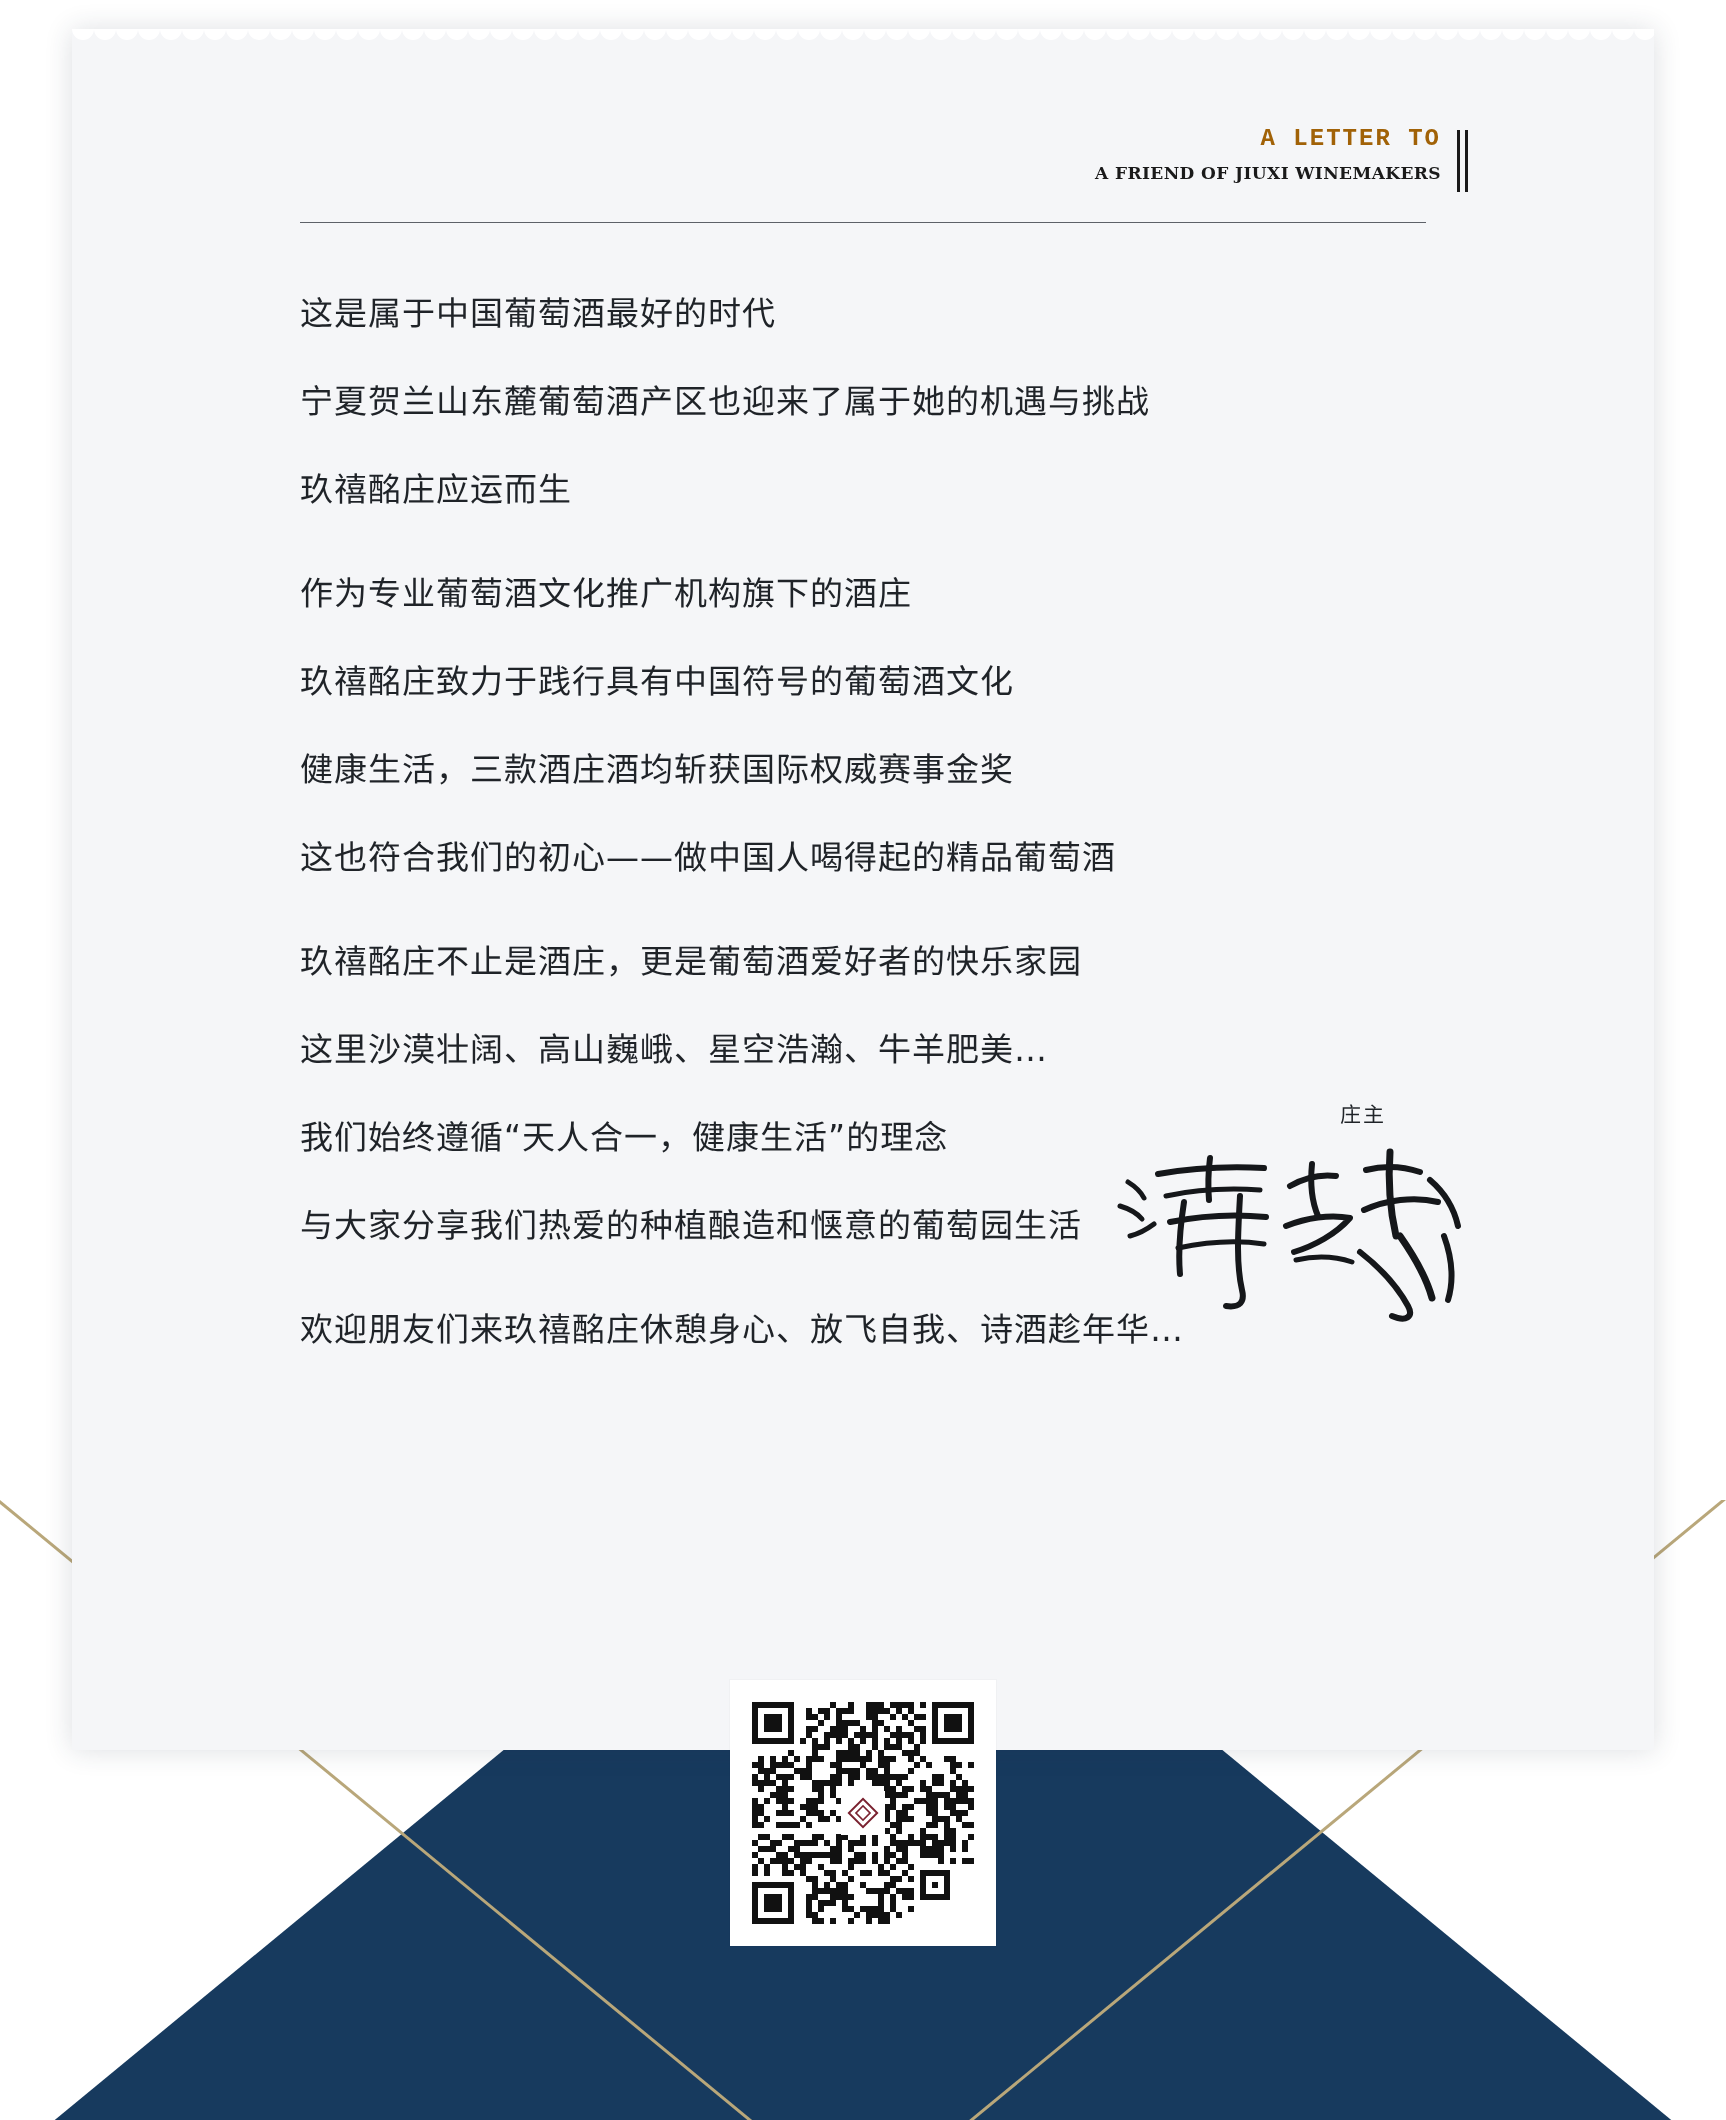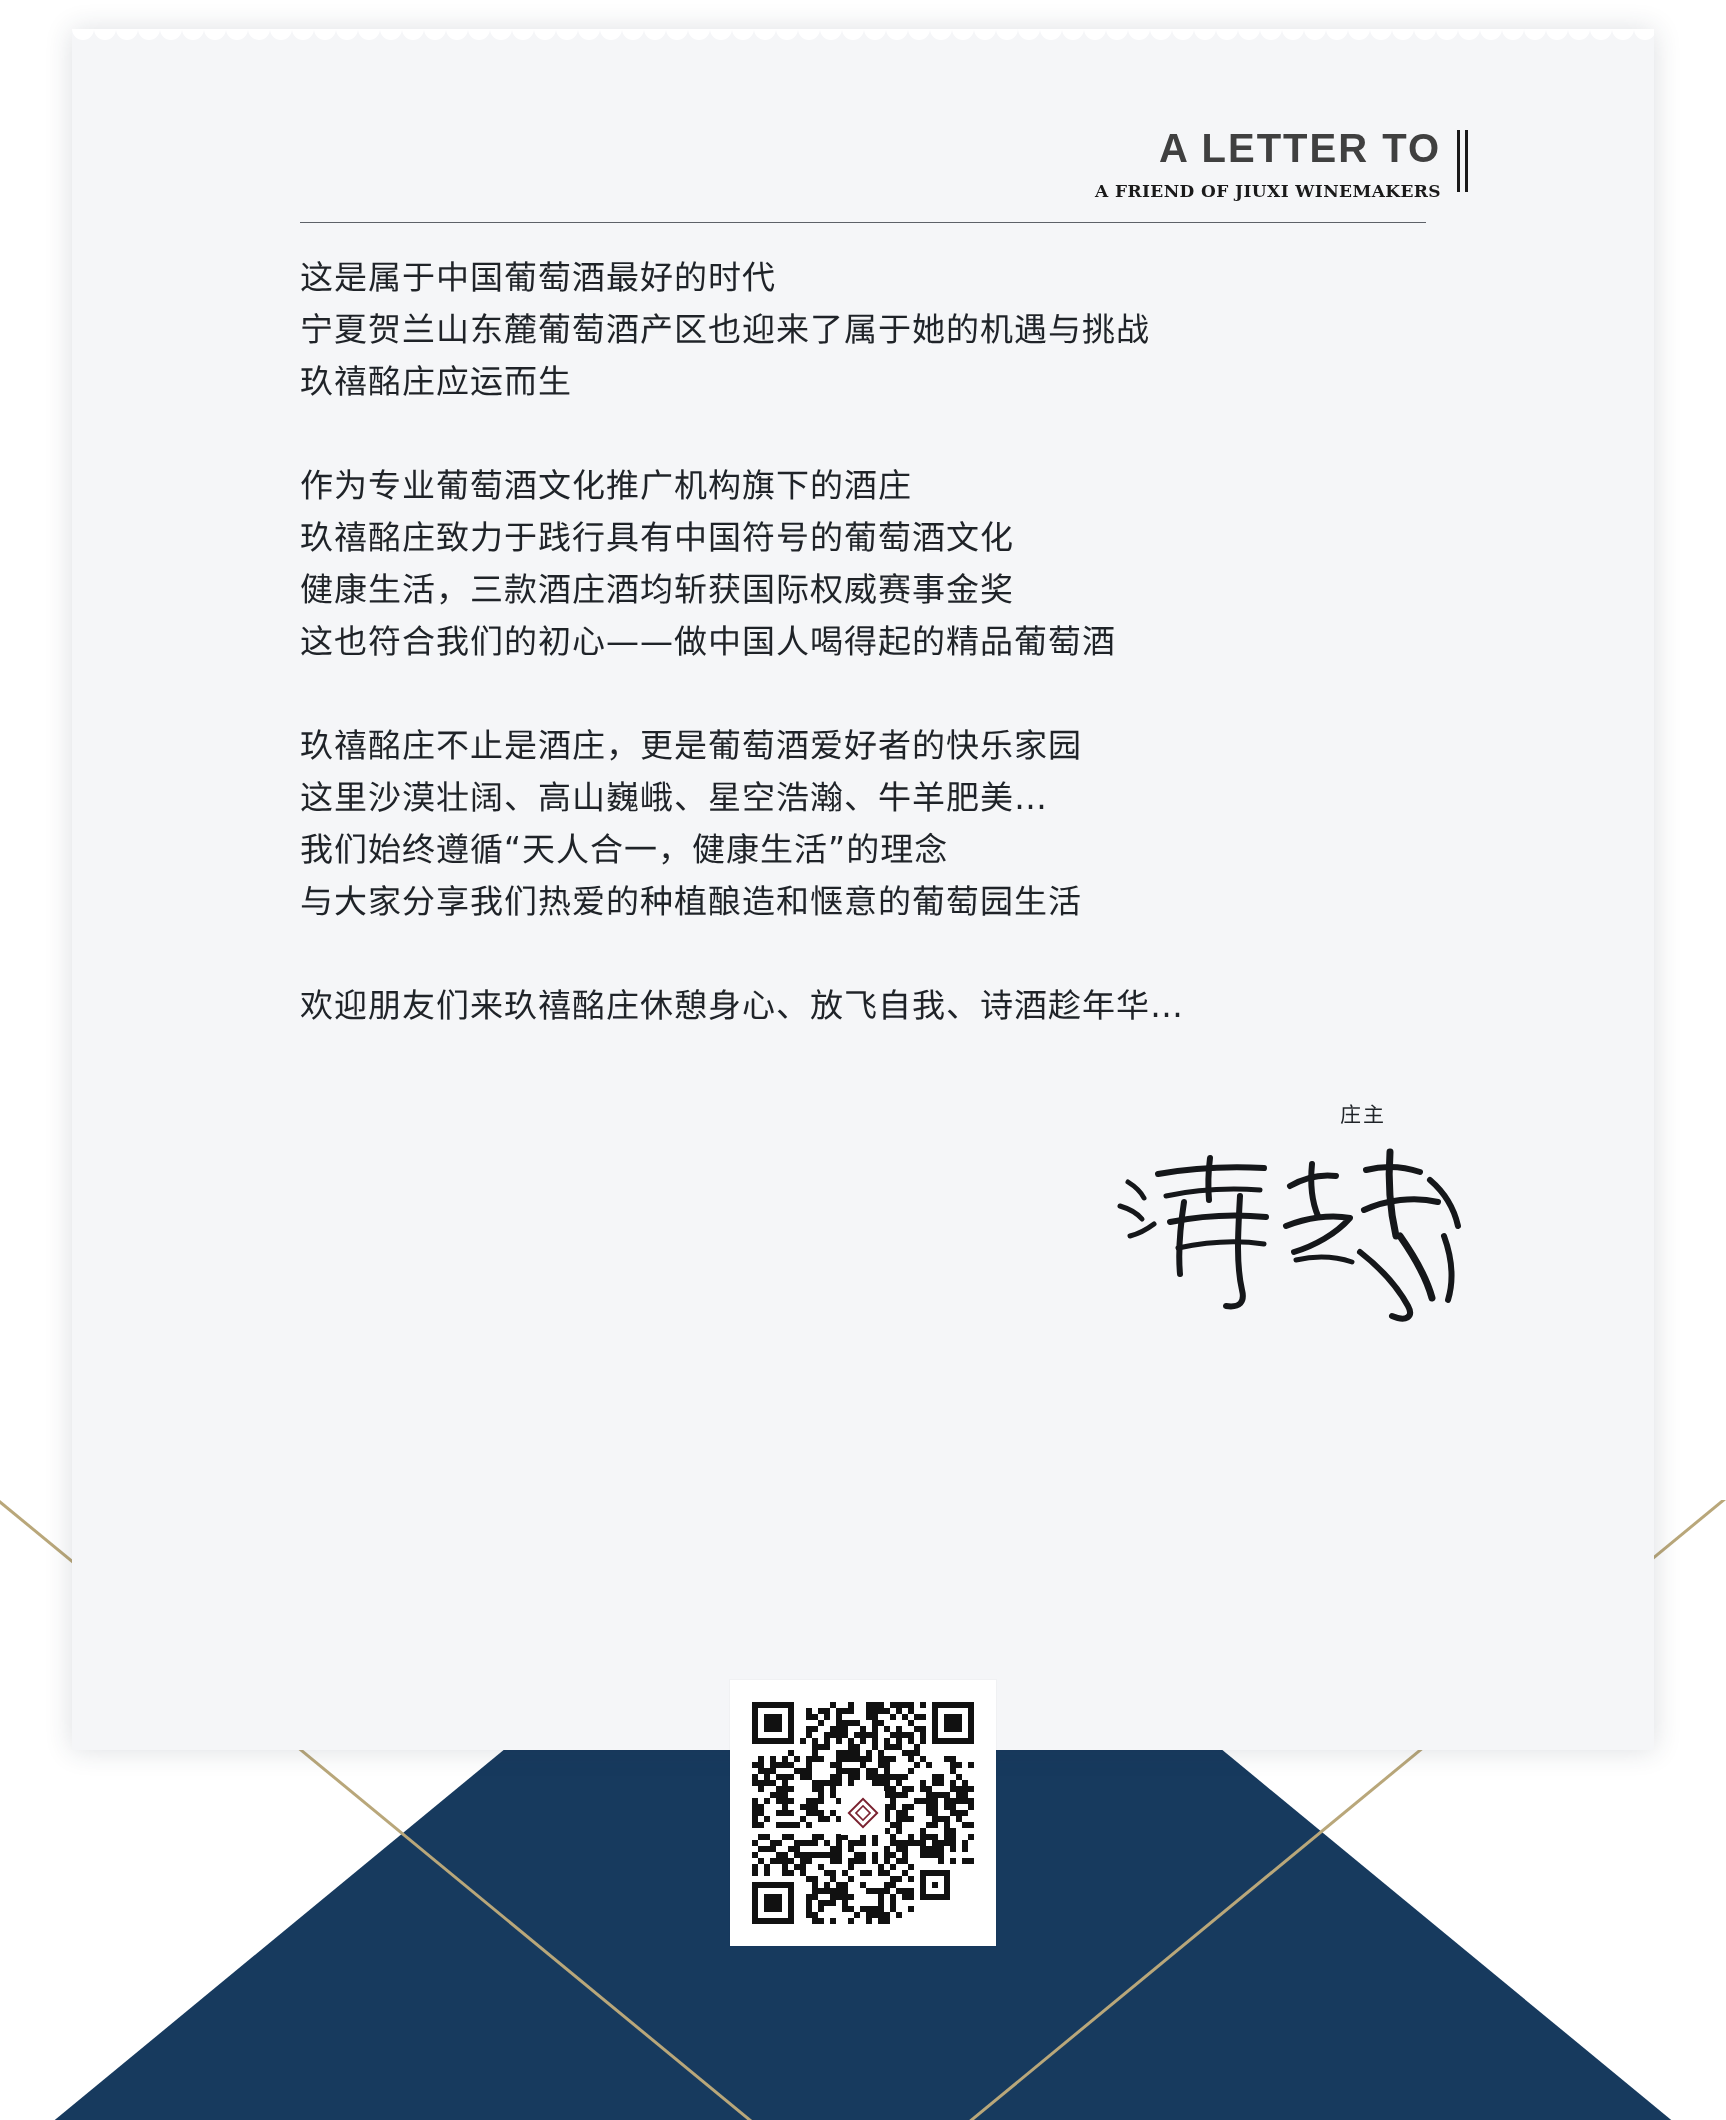--- a/index.html
+++ b/index.html
@@ -101,26 +101,26 @@
     text-align: right;
     color: #1b1b1b;
   }
   .header-inner {
     display: flex;
     align-items: flex-start;
     justify-content: flex-end;
   }
   .header-text { text-align: right; }
   .title-en {
-    font-family: Liberation Sans, sans-serif;
+    font-family: Liberation Mono, monospace;
     font-weight: bold;
-    font-size: 40px;
+    font-size: 24px;
     letter-spacing: 2px;
     line-height: 1.12;
-    color: #404040;
+    color: #a16207;
   }
   .subtitle-en {
     font-family: "DejaVu Serif", "Liberation Serif", serif;
     font-weight: bold;
     font-size: 17px;
     letter-spacing: 0.4px;
     margin-top: 10px;
     color: #1a1a1a;
   }
   .header-bars {
@@ -152,21 +152,21 @@
     top: 222px;
     width: 1180px;
     color: #1f2328;
     font-size: 33px;
     line-height: 52px;
     font-family: "DejaVu Sans", "Liberation Sans", sans-serif;
     letter-spacing: 1px;
   }
   .para { margin: 0 0 52px 0; }
   .para:last-child { margin-bottom: 0; }
-  .line { white-space: pre; }
+  .line { white-space: pre; margin-top: 36px; }
 
   
   .sign-label {
     position: absolute;
     right: 268px;
     top: 1068px;
     font-size: 21px;
     color: #1f2328;
     letter-spacing: 2px;
   }

